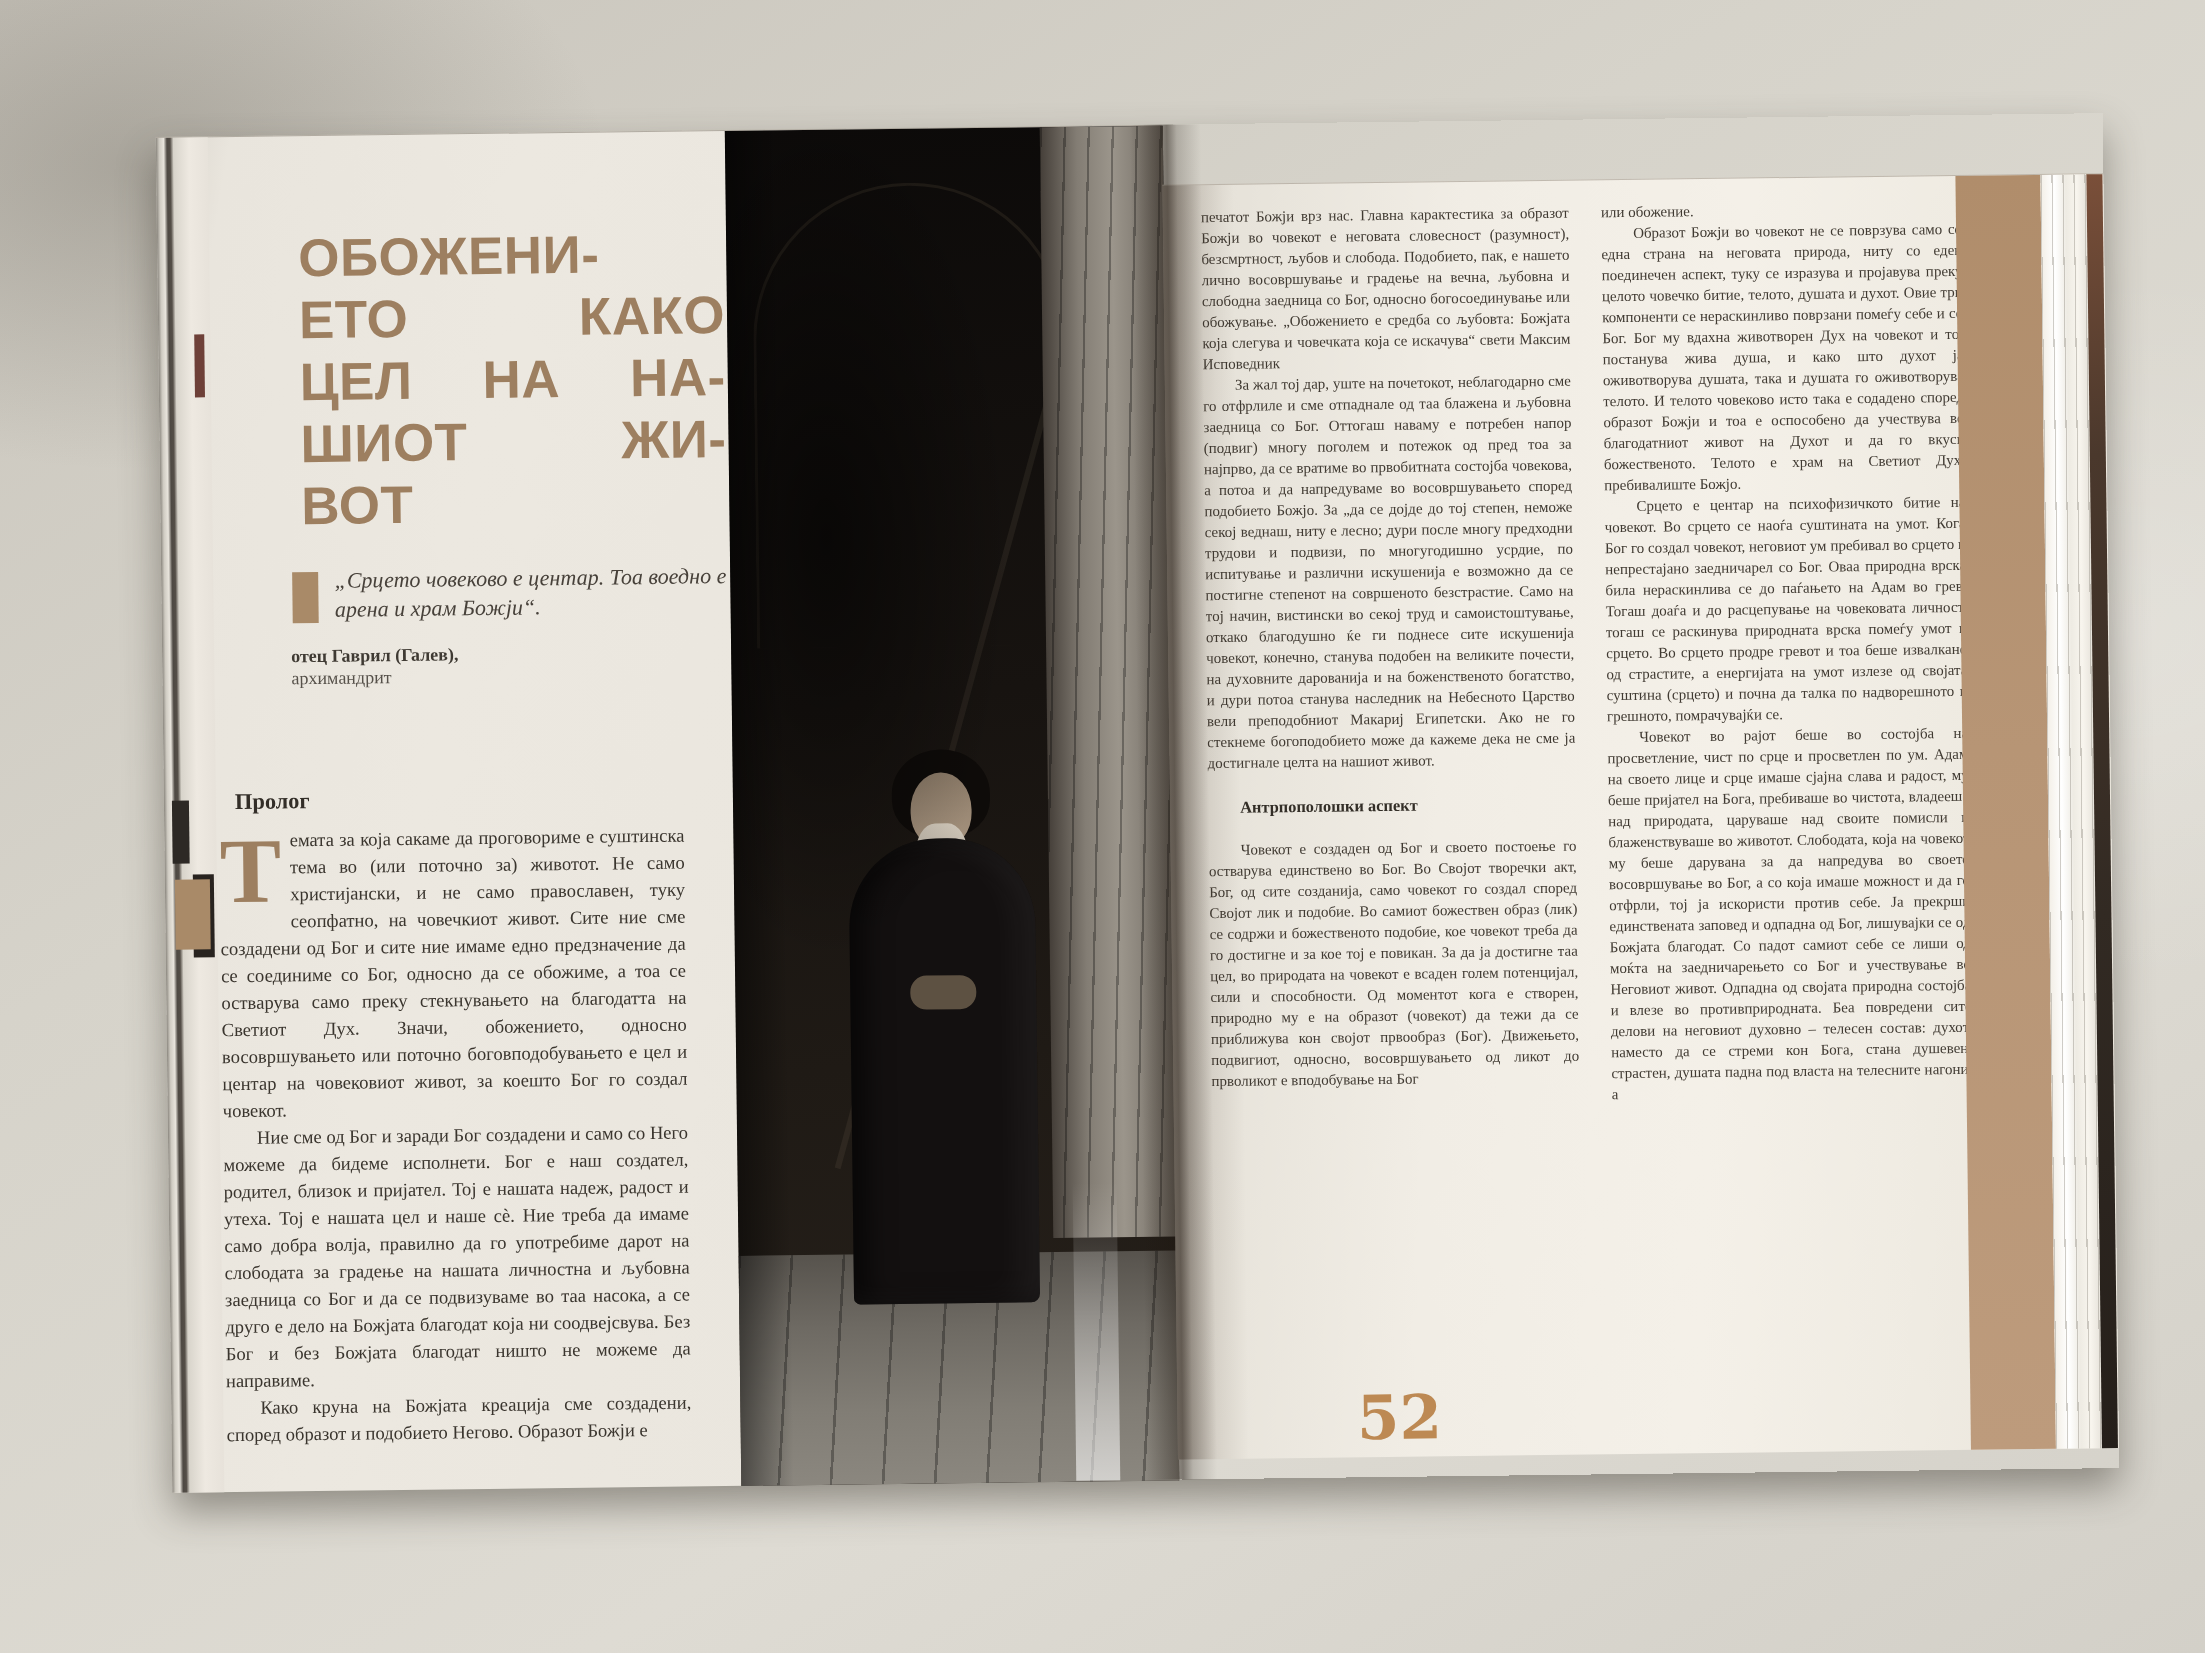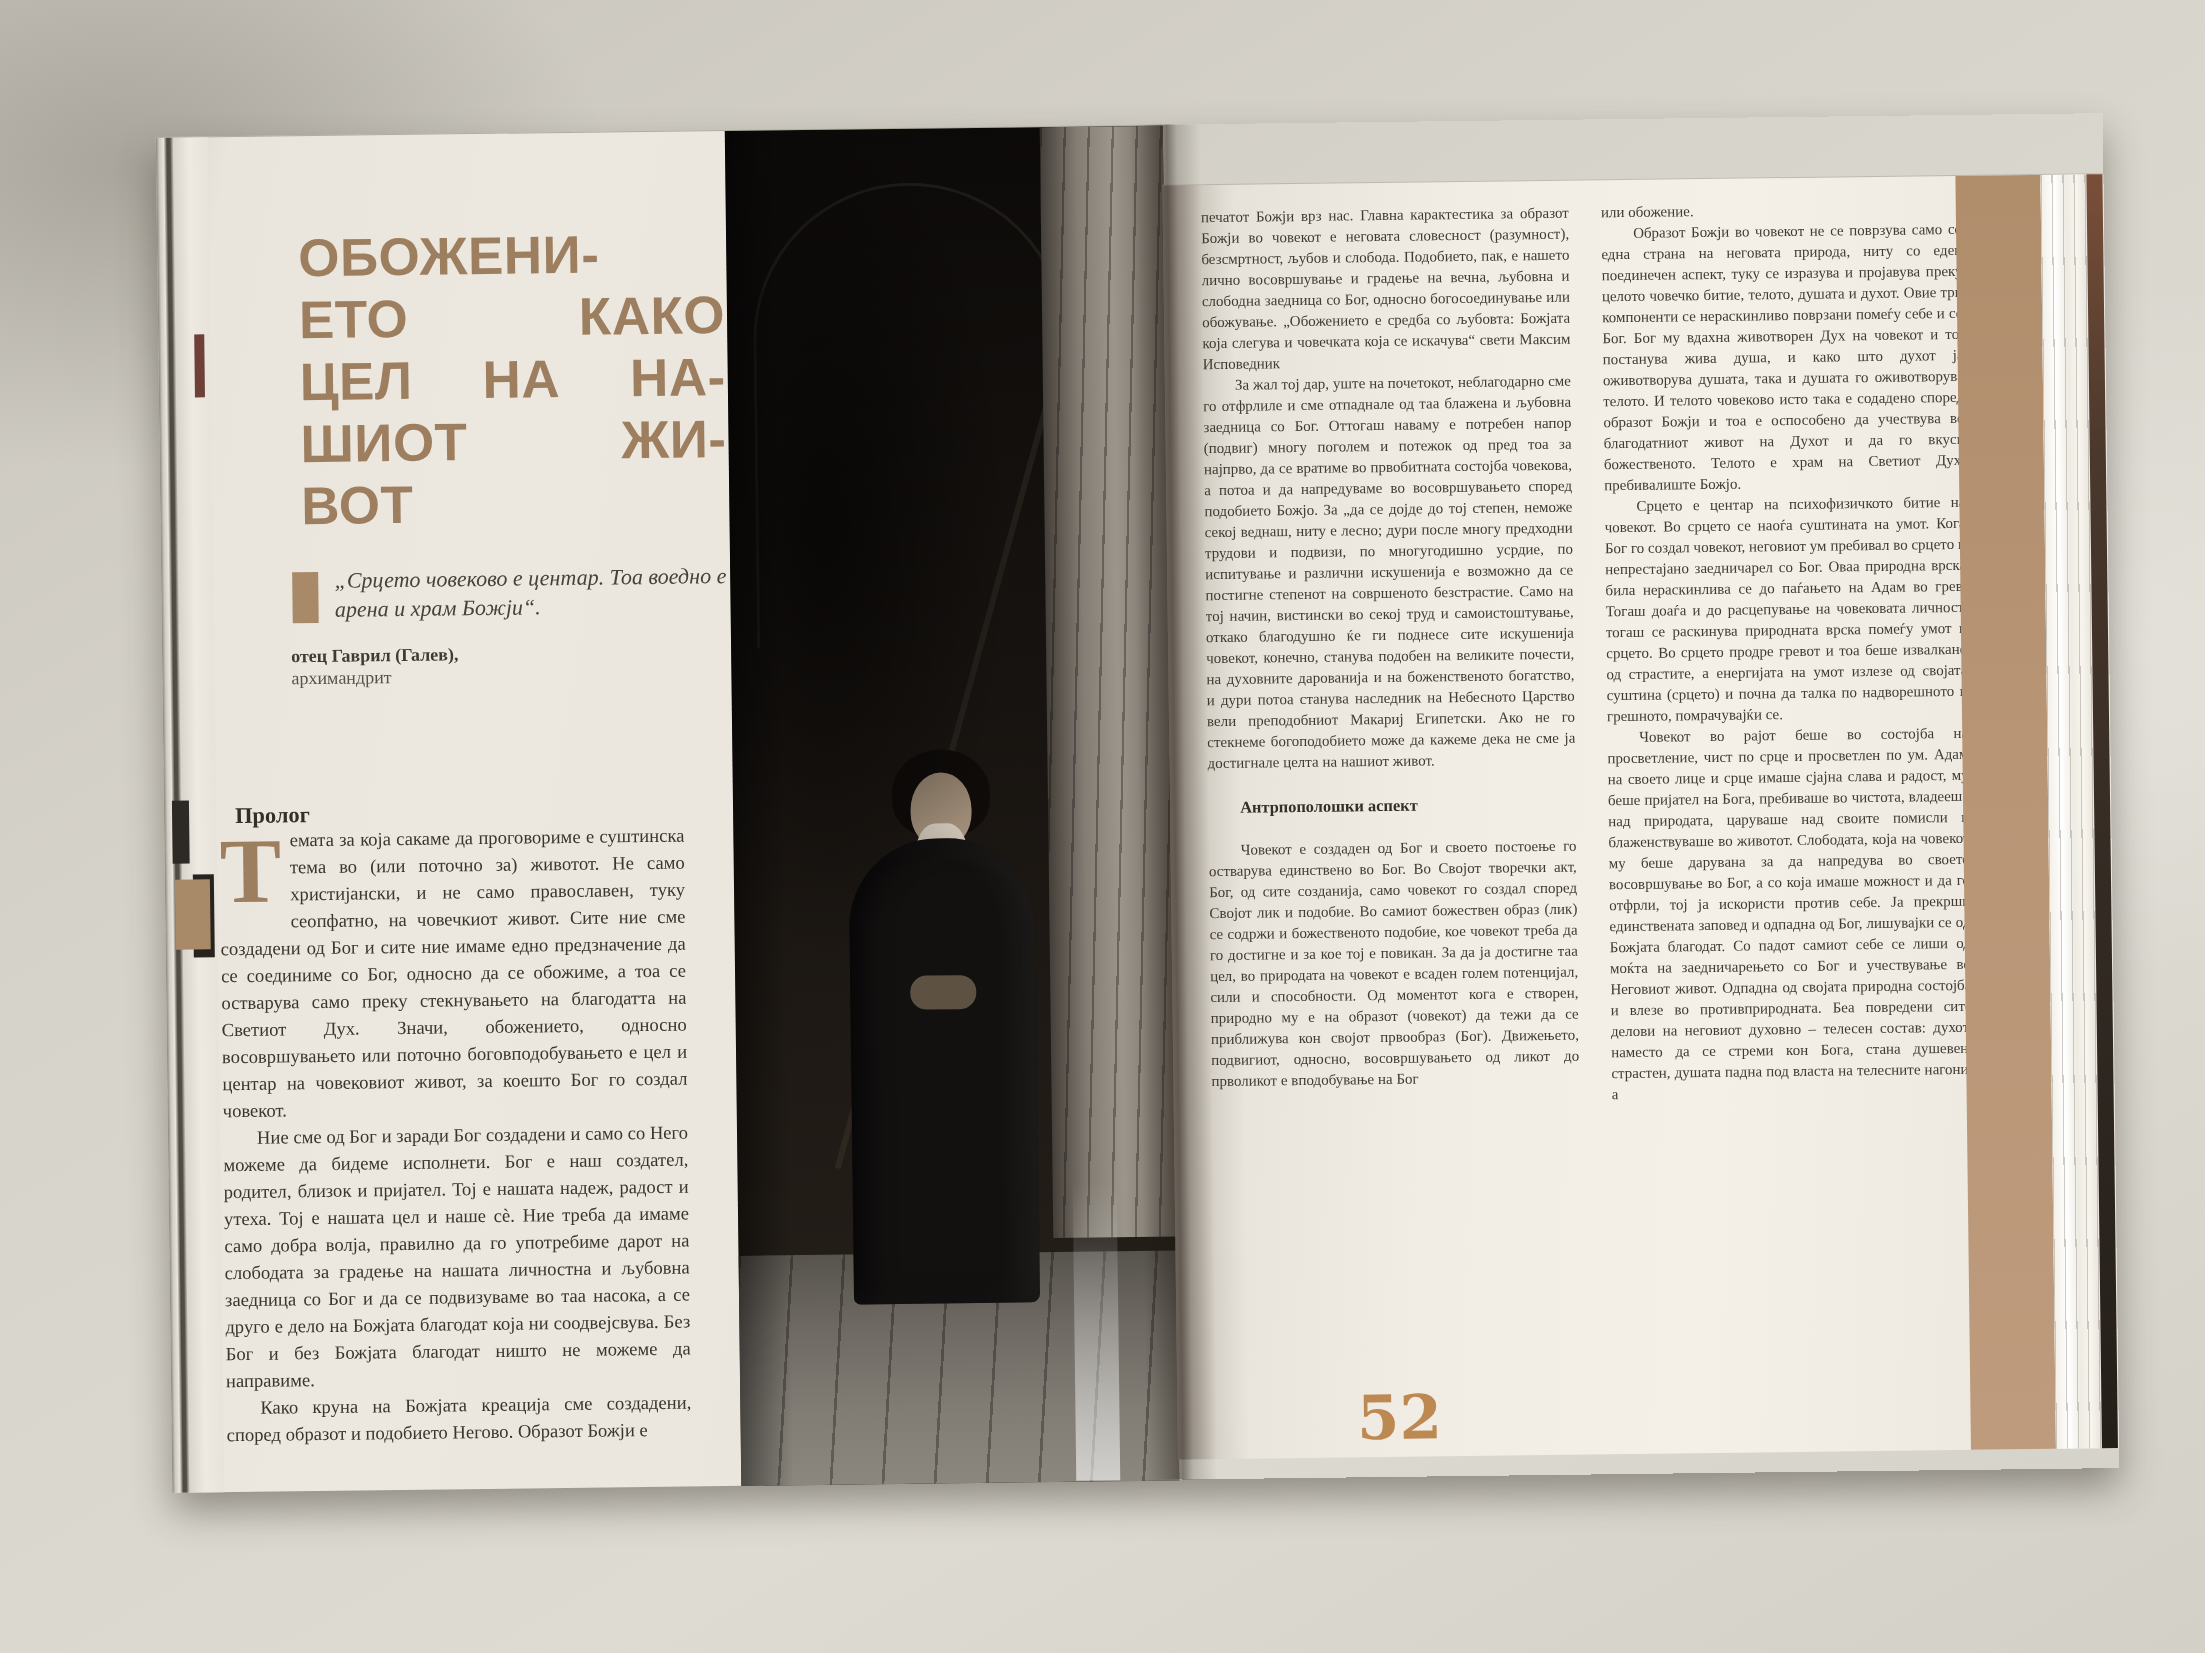--- a/index.html
+++ b/index.html
@@ -24,21 +24,21 @@
     font-family:"Liberation Sans",sans-serif;font-weight:700;font-size:53px;line-height:1.17;
     color:#9d7f60;letter-spacing:0.5px;}
   .article-title .tline{text-align:justify;text-align-last:justify;}
   .article-title .tline.last{text-align-last:left;}
   .quote-row{position:absolute;left:131px;top:430px;width:454px;display:flex;gap:16.4px;}
   .quote-block{width:26px;height:51px;background:#a98a68;flex:none;margin-top:5.5px;}
   .quote-text{font-style:italic;font-size:22px;line-height:29px;color:#47413a;}
   .author{position:absolute;left:129px;top:509px;color:#3f3a33;}
   .author-name{font-weight:700;font-size:18px;line-height:22px;}
   .author-role{font-size:18px;line-height:22px;color:#56514a;}
-  .prolog-heading{position:absolute;left:71px;top:652px;font-weight:700;font-size:22.4px;color:#332e28;margin-top:14px;}
+  .prolog-heading{position:absolute;left:71px;top:652px;font-weight:700;font-size:22.4px;color:#332e28;}
   .left-body{position:absolute;left:55px;top:690px;width:465px;height:629px;overflow:hidden;
     font-size:18.6px;line-height:27px;color:#3a352e;text-align:justify;}
   .left-body p{margin:0;}
   .left-body p.indent{text-indent:34px;}
   .drop-cap{float:left;font-weight:700;font-size:92px;line-height:0.82;color:#9d7f60;
     padding:6.6px 8.8px 0 0;}
   
   .monk-photo{position:absolute;left:569px;top:0;width:438px;height:1355px;overflow:hidden;
     background:linear-gradient(175deg,#0c0a09 0%,#171310 42%,#1f1a15 68%,#27211b 100%);}
   .photo-wall{position:absolute;right:0;top:0;width:28%;height:82%;

